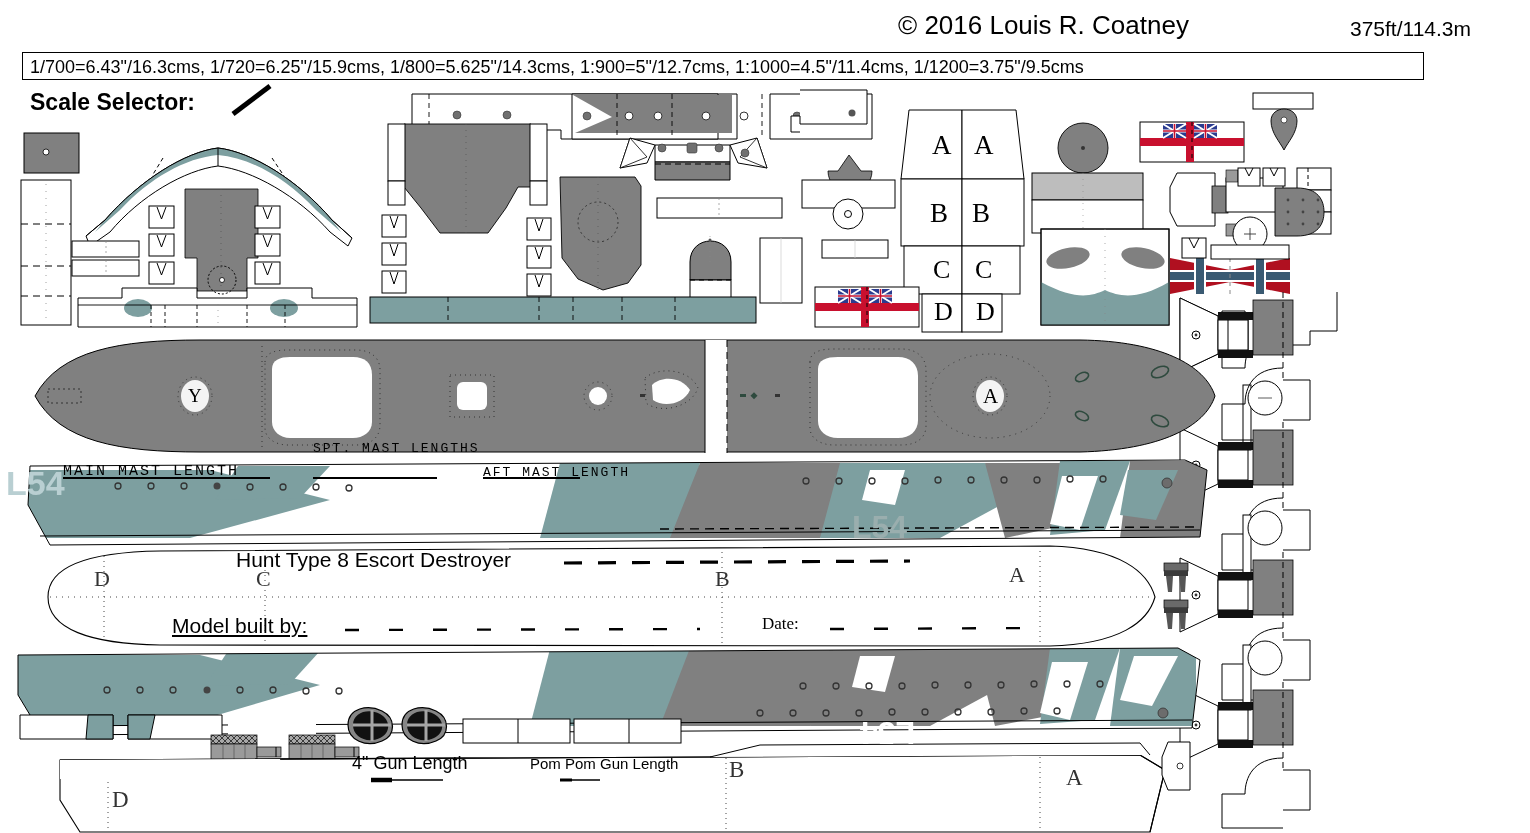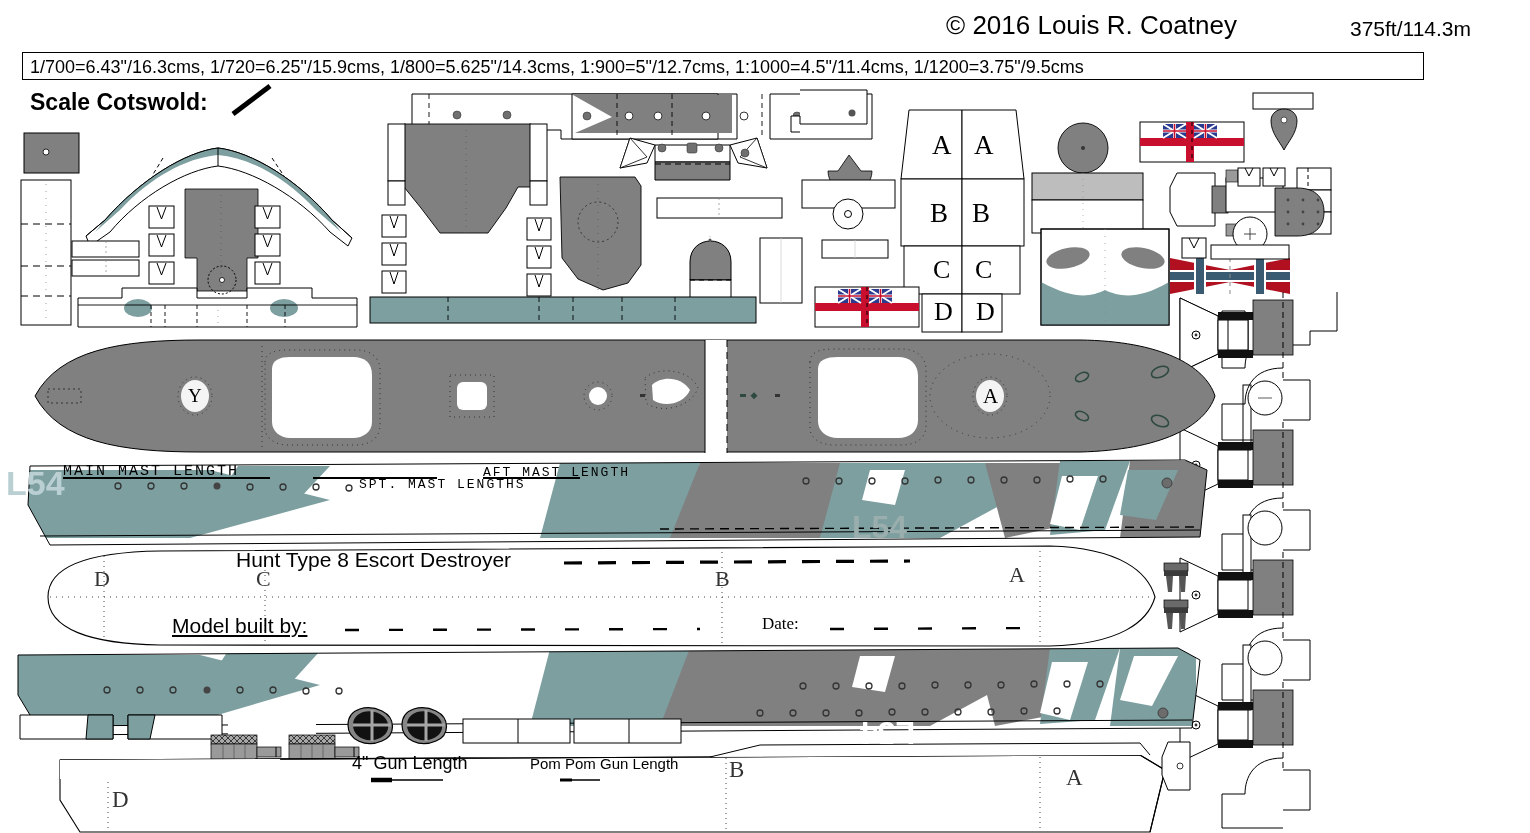--- a/index.html
+++ b/index.html
@@ -4,21 +4,21 @@
 <style>
   html,body{margin:0;padding:0;background:#fff;}
   body{font-family:"Liberation Sans",sans-serif;}
   #sheet{position:relative;width:1530px;height:833px;background:#ffffff;overflow:hidden;}
   #sheet svg{position:absolute;left:0;top:0;}
 
   .htitle{position:absolute;font-weight:bold;white-space:nowrap;}
   .plain{position:absolute;white-space:nowrap;}
 
   #title-main{left:26px;top:10px;font-size:28px;letter-spacing:-0.2px;}
-  #copyright{left:898px;top:10px;font-size:26px;font-weight:normal;margin-left:48px;}
+  #copyright{left:898px;top:10px;font-size:26px;font-weight:normal;}
   #length-spec{left:1350px;top:17px;font-size:21px;font-weight:normal;}
   #scale-bar{position:absolute;left:22px;top:52px;width:1402px;height:28px;border:1.5px solid #000;box-sizing:border-box;}
   #scale-text{left:30px;top:57px;font-size:18px;}
   #scale-selector{left:30px;top:89px;font-size:23px;font-weight:bold;}
 
   .mono{font-family:"Liberation Mono",monospace;letter-spacing:2px;}
   .dimlabel{position:absolute;font-size:15px;white-space:nowrap;}
 
   .lbl{position:absolute;white-space:nowrap;font-size:21px;}
   .serifbig{font-family:"Liberation Serif",serif;}
@@ -28,21 +28,21 @@
 </head>
 <body>
 
 <div id="sheet">
 
   <div class="htitle" id="copyright">© 2016  Louis R. Coatney</div>
 
   <div class="plain" id="length-spec">375ft/114.3m</div>
   <div id="scale-bar"></div>
   <div class="plain" id="scale-text">1/700=6.43"/16.3cms, 1/720=6.25"/15.9cms, 1/800=5.625"/14.3cms, 1:900=5"/12.7cms, 1:1000=4.5"/11.4cms, 1/1200=3.75"/9.5cms</div>
-  <div class="htitle" id="scale-selector">Scale Cotswold:</div>
+  <div class="htitle" id="scale-selector">Scale Selector:</div>
 
   <svg width="1530" height="833" viewBox="0 0 1530 833">
     <defs>
       <pattern id="knurl" width="6" height="6" patternUnits="userSpaceOnUse">
         <rect width="6" height="6" fill="#a8a8a8"></rect>
         <path d="M0 0 L6 6 M6 0 L0 6" stroke="#3a3a3a" stroke-width="1"></path>
       </pattern>
       <pattern id="dots" width="8" height="8" patternUnits="userSpaceOnUse">
         <rect width="8" height="8" fill="#808080"></rect>
         <circle cx="4" cy="4" r="1.1" fill="#4a4a4a"></circle>
@@ -683,21 +683,21 @@
       <line x1="560" y1="780" x2="600" y2="780" stroke="#000" stroke-width="1.4"></line>
       <line x1="560" y1="780" x2="572" y2="780" stroke="#000" stroke-width="3"></line>
     </g>
   </svg>
 
   <div class="wm" style="left:6px;top:428px;font-size:34px;">L54</div>
   <div class="wm" style="left:852px;top:473px;font-size:32px;color:#9aaeae;">L54</div>
   <div class="wm" style="left:860px;top:678px;font-size:32px;color:#ffffff;transform:rotate(180deg);">L54</div>
 
   <div class="dimlabel mono" style="left:63px;top:463px;">MAIN MAST LENGTH</div>
-  <div class="dimlabel mono" style="left:313px;top:477px;font-size:13px;margin-left:46px;">SPT. MAST LENGTHS</div>
+  <div class="dimlabel mono" style="left:313px;top:441px;font-size:13px;">SPT. MAST LENGTHS</div>
   <div class="dimlabel mono" style="left:483px;top:465px;font-size:13px;">AFT MAST LENGTH</div>
 
   <div class="lbl serifbig" style="left:188px;top:385px;font-size:19px;">Y</div>
   <div class="lbl serifbig" style="left:983px;top:384px;font-size:21px;">A</div>
 
   <div class="lbl serifbig" style="left:932px;top:130px;font-size:27px;">A</div>
   <div class="lbl serifbig" style="left:974px;top:130px;font-size:27px;">A</div>
   <div class="lbl serifbig" style="left:930px;top:198px;font-size:27px;">B</div>
   <div class="lbl serifbig" style="left:972px;top:198px;font-size:27px;">B</div>
   <div class="lbl serifbig" style="left:933px;top:255px;font-size:26px;">C</div>

